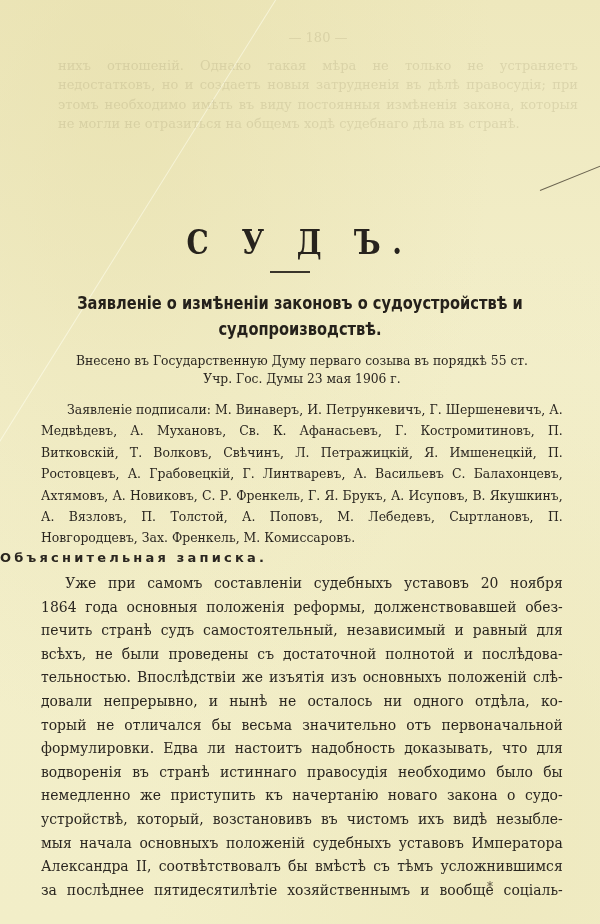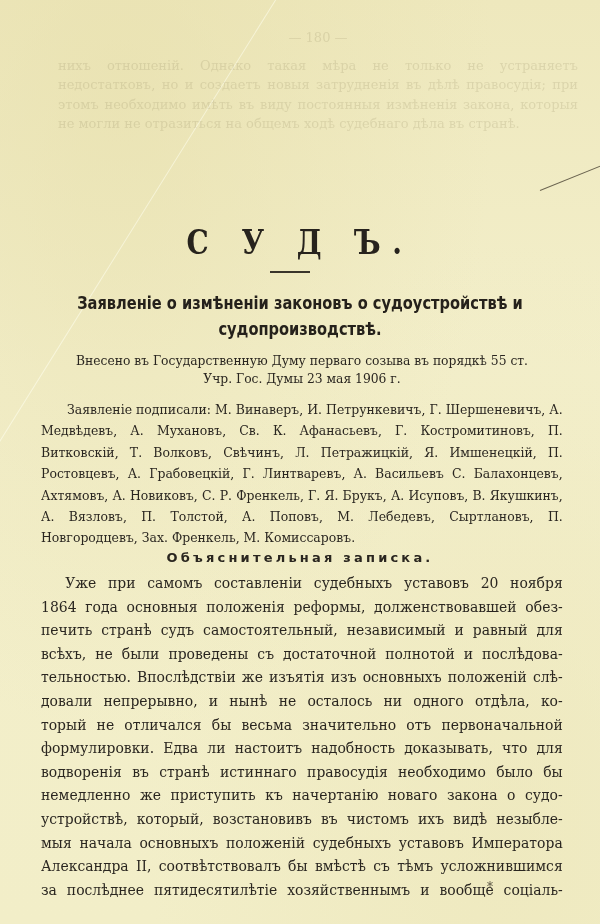--- a/index.html
+++ b/index.html
@@ -117,21 +117,20 @@
       text-indent: 28px;
       transform: scaleX(0.93);
       transform-origin: left top;
       width: 561px;
     }
     .section-head {
       position: absolute;
       top: 550px;
       left: 0;
       width: 600px;
-      text-align: center;
       font-family: "DejaVu Sans", "Liberation Sans", sans-serif;
       font-weight: bold;
       font-size: 13px;
       letter-spacing: 3.2px;
       color: #2a261f;
     }
     .body-text {
       position: absolute;
       top: 572px;
       left: 41px;

